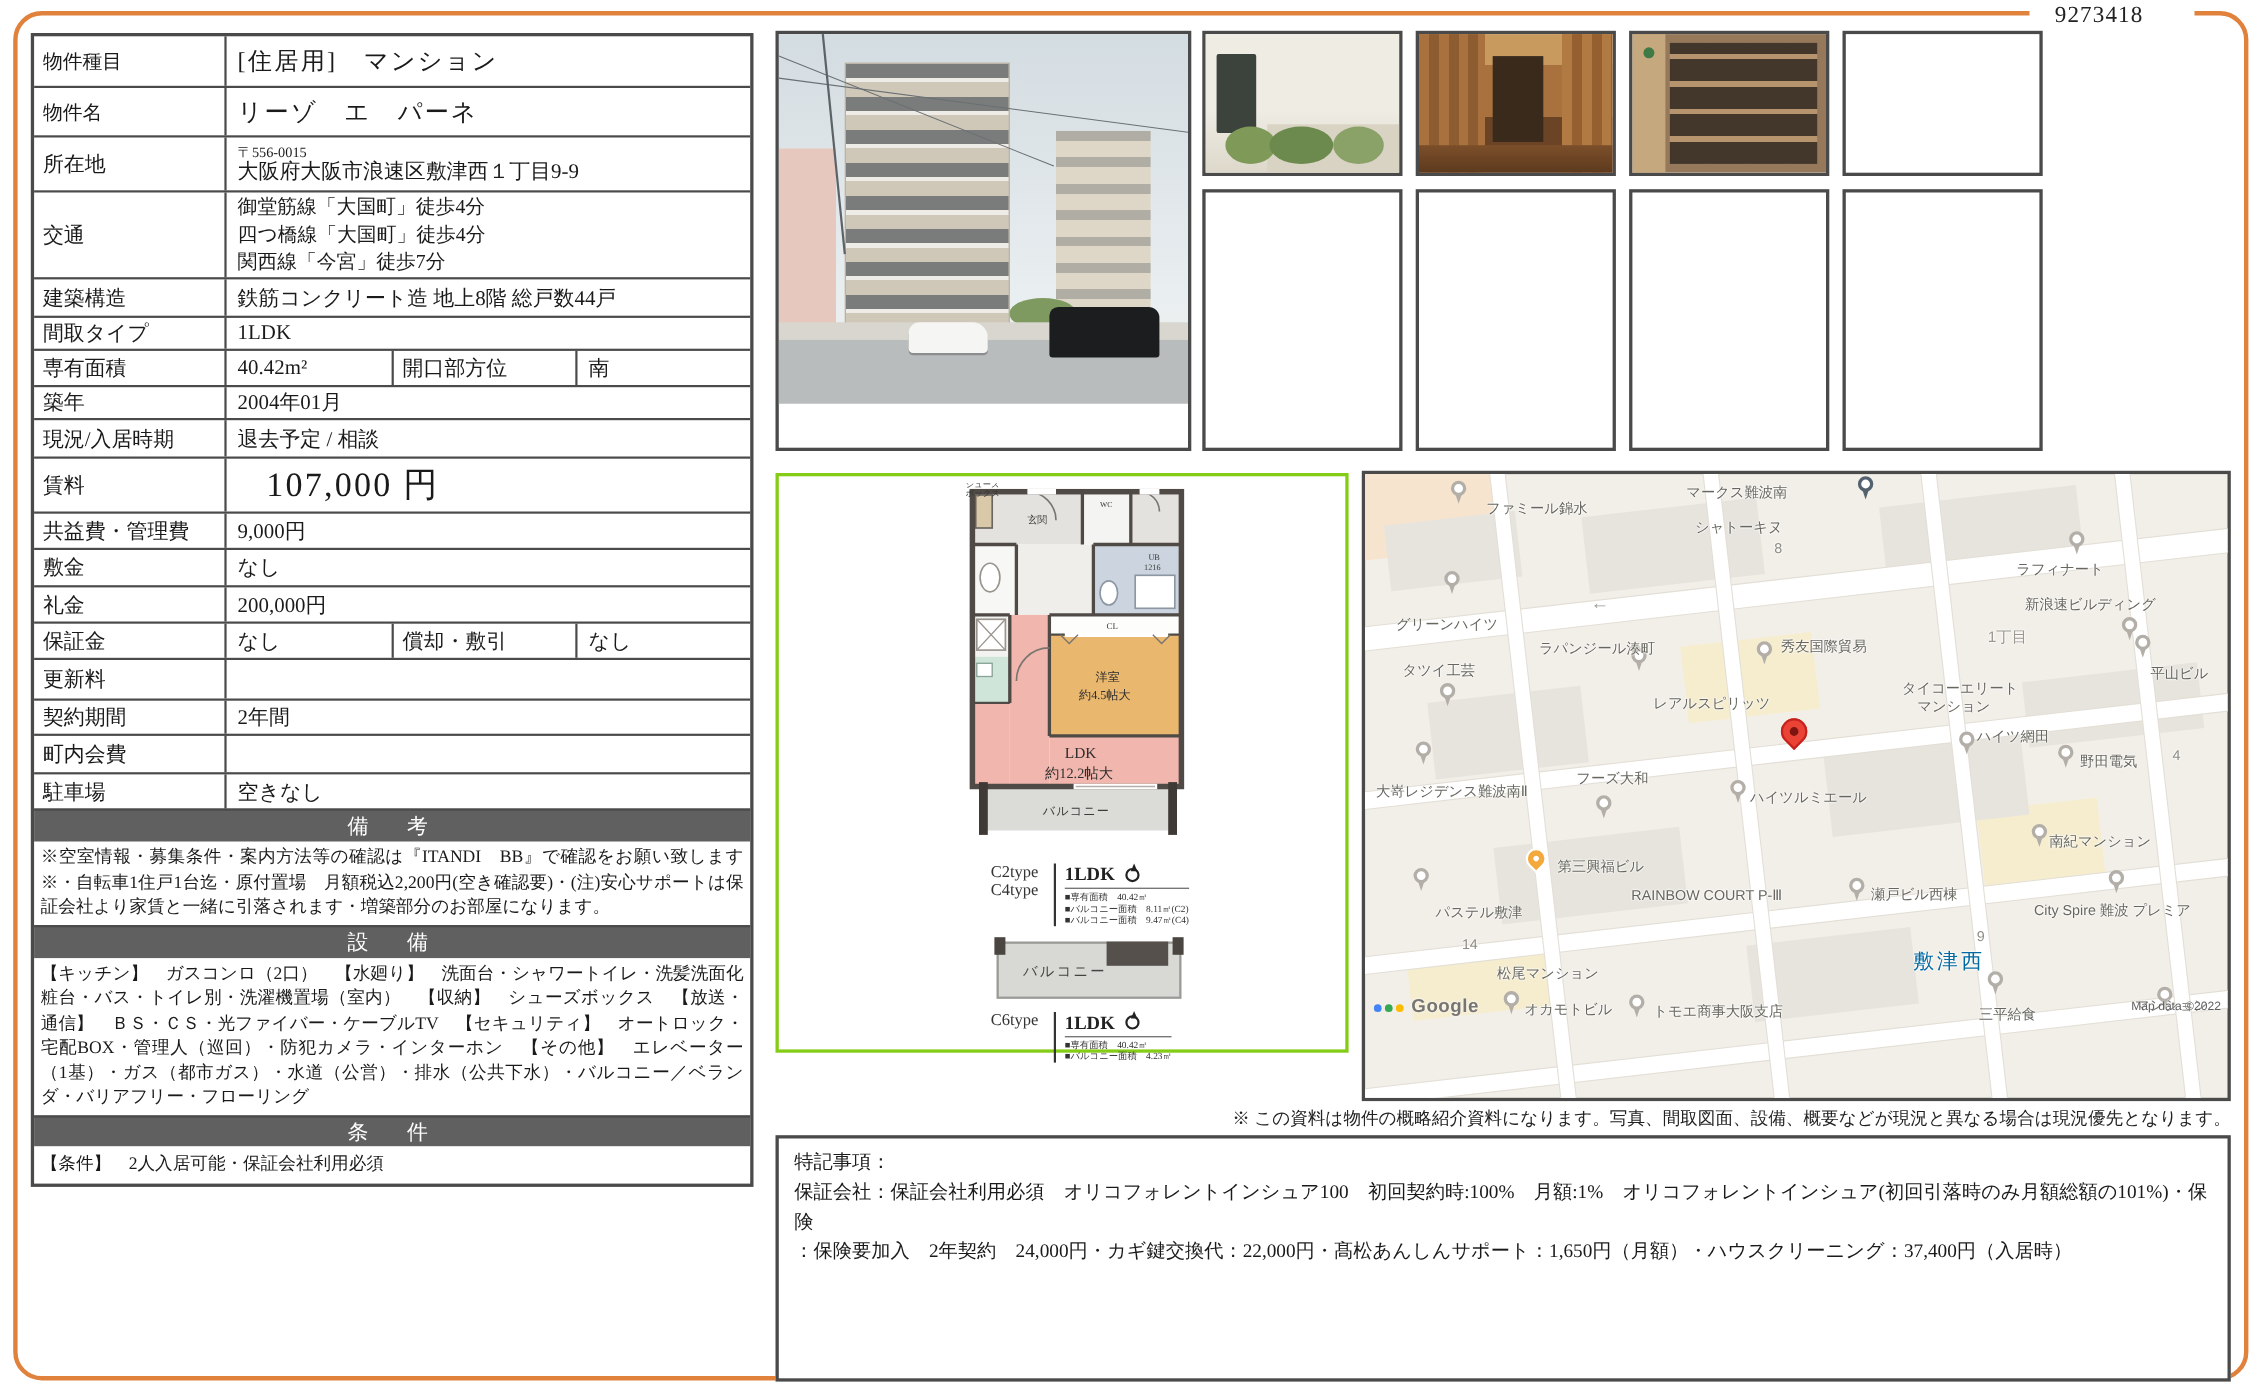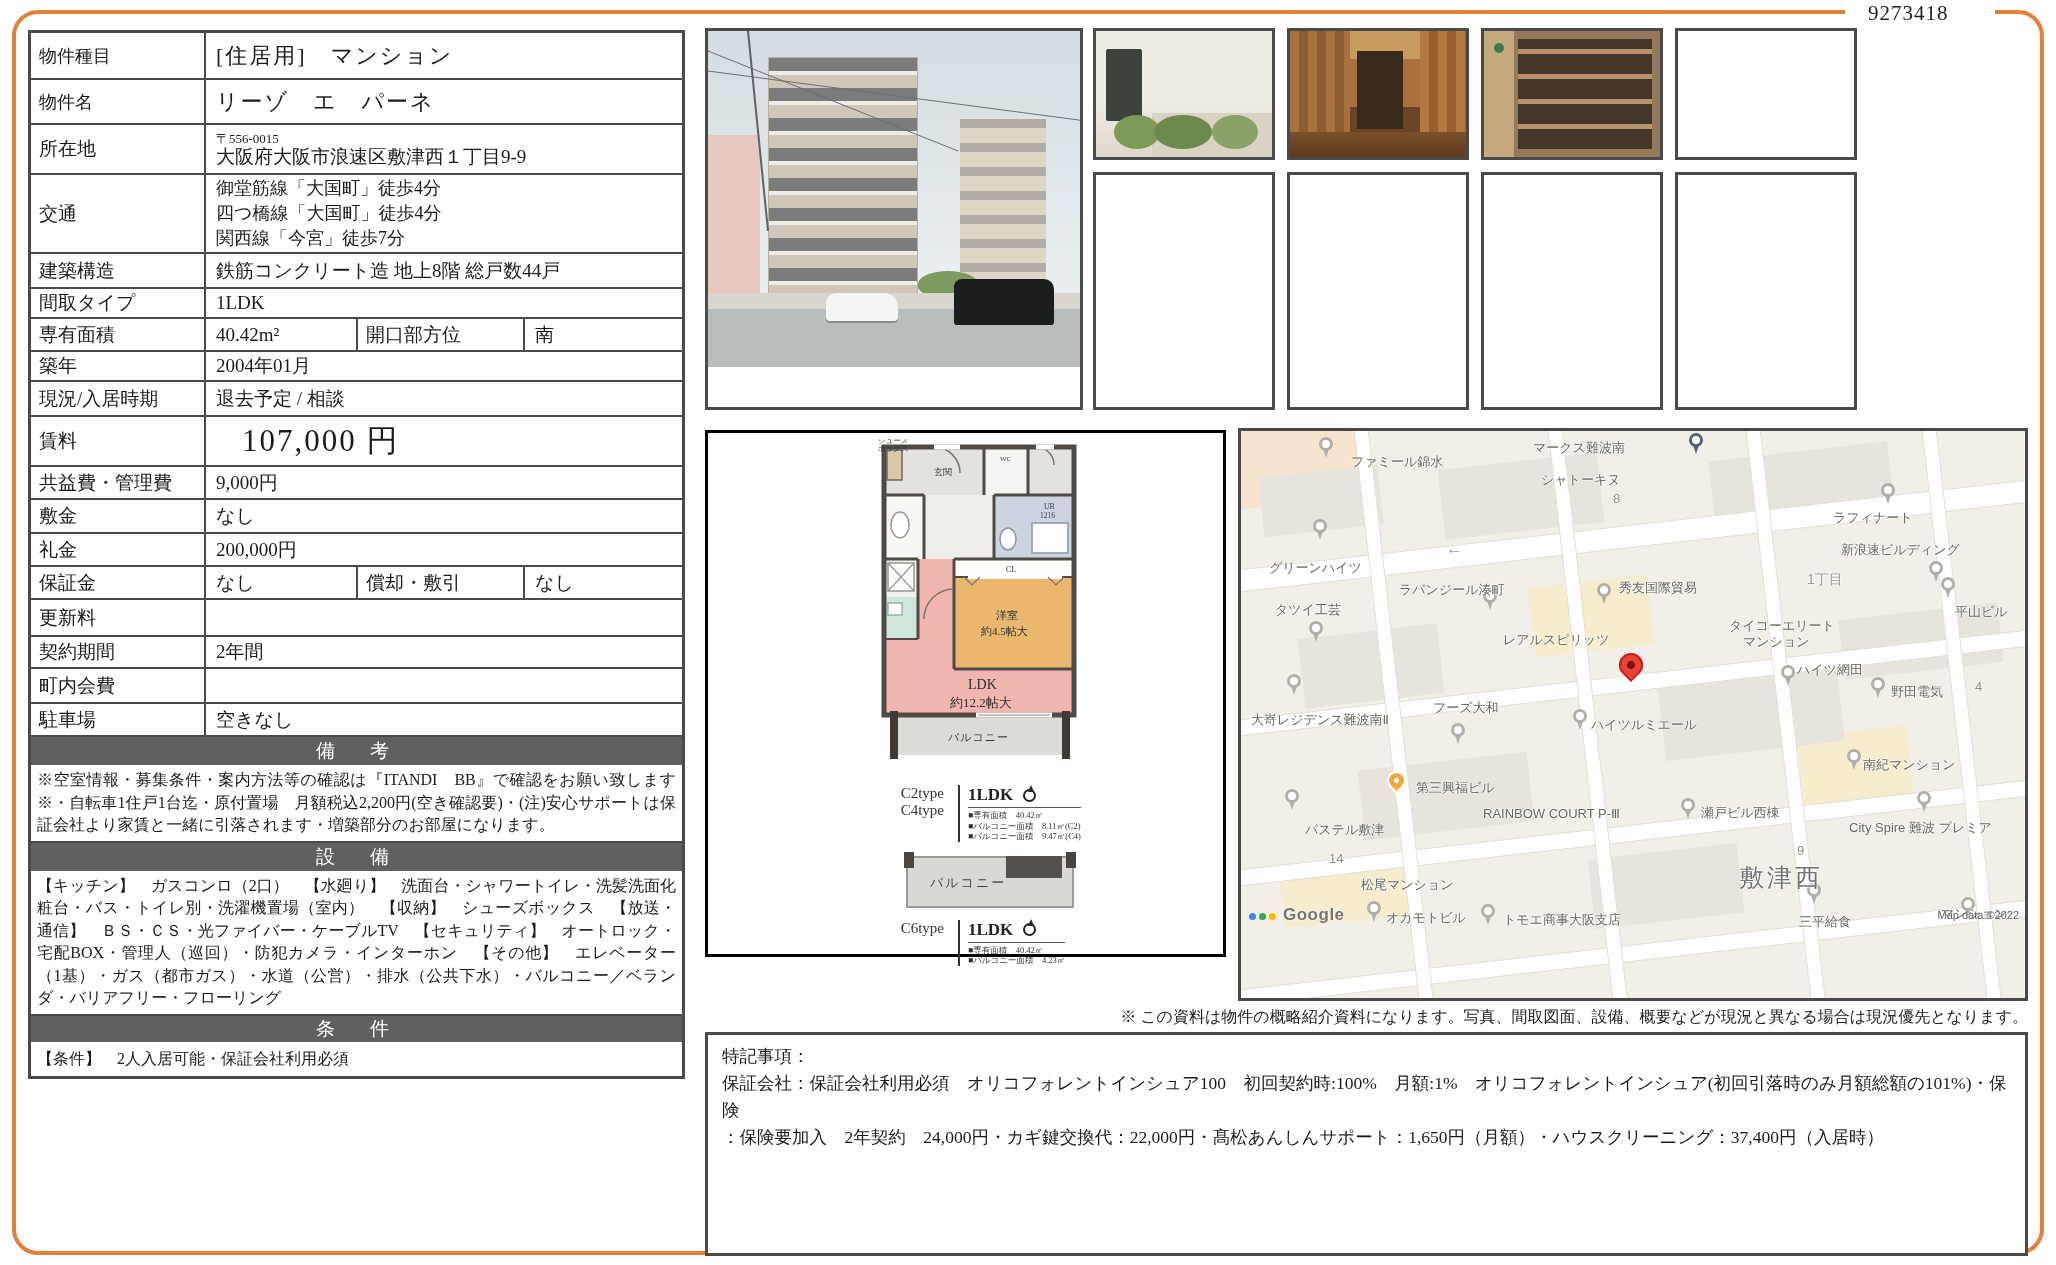--- a/index.html
+++ b/index.html
@@ -74,21 +74,21 @@
   .hall-floor { position:absolute; left:0; bottom:0; width:100%; height:20%; background:linear-gradient(#7c4f2a,#5d3a1e); }
 
   
   .mail-art { position:absolute; inset:0; background:#96785a; }
   .mail-grid { position:absolute; left:34px; top:8px; right:8px; bottom:8px;
      background-image:repeating-linear-gradient(0deg,#43372c 0 20px,#b6956e 20px 25px), repeating-linear-gradient(90deg, transparent 0 32px, #b6956e 32px 37px); }
   .mail-col { position:absolute; left:0; top:0; bottom:0; width:30px; background:#c5a87d; }
   .mail-dot { position:absolute; left:10px; top:12px; width:10px; height:10px; border-radius:50%; background:#3f7a46; }
 
   
-  .fp-box { position:absolute; left:705px; top:430px; width:521px; height:527px; border:3px solid #000000; background:#fff; }
+  .fp-box { position:absolute; left:705px; top:430px; width:521px; height:527px; border:3px solid #84cc16; background:#fff; }
   .fp-svg { position:absolute; left:168px; top:6px; }
   .fp-legend { position:absolute; left:188px; top:352px; width:220px; font-family:"Liberation Serif",serif; }
   .leg-row { display:flex; align-items:flex-start; }
   .leg-types { width:62px; text-align:right; padding-right:14px; font-size:15px; line-height:17px; color:#333; }
   .leg-main { border-left:2px solid #333; padding-left:8px; }
   .leg-plan { font-size:17px; font-weight:bold; color:#222; display:flex; align-items:center; gap:10px; }
   .compass { display:inline-block; width:13px; height:13px; border:2px solid #222; border-radius:50%; position:relative; }
   .compass:before { content:""; position:absolute; left:3px; top:-6px; border-left:3px solid transparent; border-right:3px solid transparent; border-bottom:7px solid #222; }
   .leg-spec { font-size:8.5px; line-height:10.5px; color:#333; border-top:1px solid #555; padding-top:2px; margin-top:2px; }
   .mini-balc { position:relative; width:168px; height:52px; margin:14px 0 12px 10px; background:#d8d8d4; border:2px solid #9a9a96; }
@@ -103,21 +103,21 @@
   .zone { position:absolute; transform:rotate(-6.5deg); }
   .zone.peach { background:#f7e4cf; }
   .zone.yellow { background:#f6edcf; }
   .zone.grayb { background:#e7e4dd; }
   .road { position:absolute; background:#ffffff; box-shadow:0 0 0 1px #e3dfd6; }
   .road.h { height:15px; width:950px; transform:rotate(-6.5deg); }
   .road.h.wide { height:21px; }
   .road.v { width:13px; height:760px; transform:rotate(-6.5deg); }
   .maplabel { position:absolute; font-size:13px; color:#67675f; white-space:nowrap; text-shadow:0 0 2px #fff,0 0 2px #fff,0 0 2px #fff; }
   .maplabel.area { color:#9a9890; font-size:14px; }
-  .maplabel.areabig { color:#737373; font-size:25px; letter-spacing:3px; }
+  .maplabel.areabig { color:#0369a1; font-size:19px; letter-spacing:3px; }
   .maplabel.num { color:#8e8c84; font-size:13px; }
   .maplabel.arrow { color:#9a9890; font-size:17px; }
   .pin { position:absolute; width:14px; height:14px; background:#fff; border:3px solid #b3afa8; border-radius:50%; }
   .pin:after { content:""; position:absolute; left:1px; top:9px; border-left:3.5px solid transparent; border-right:3.5px solid transparent; border-top:9px solid #b3afa8; }
   .pin.dark { border-color:#54616e; } .pin.dark:after { border-top-color:#54616e; }
   .pin.red { width:24px; height:24px; border:none; background:#EA4335; border-radius:50% 50% 50% 0; transform:rotate(-45deg); box-shadow:inset 0 0 0 2px #c5221f; }
   .pin.red:after { content:""; left:8px; top:8px; width:8px; height:8px; border:none; border-radius:50%; background:#7e1410; }
   .pin.food { width:19px; height:19px; border:2px solid #fff; background:#F4A93C; border-radius:50% 50% 50% 0; transform:rotate(-45deg); }
   .pin.food:after { content:""; left:5px; top:5px; width:5px; height:5px; border:none; border-radius:50%; background:#fff; }
   .gattr { position:absolute; font-size:11px; color:#5f5f5f; text-shadow:0 0 2px #fff; }

